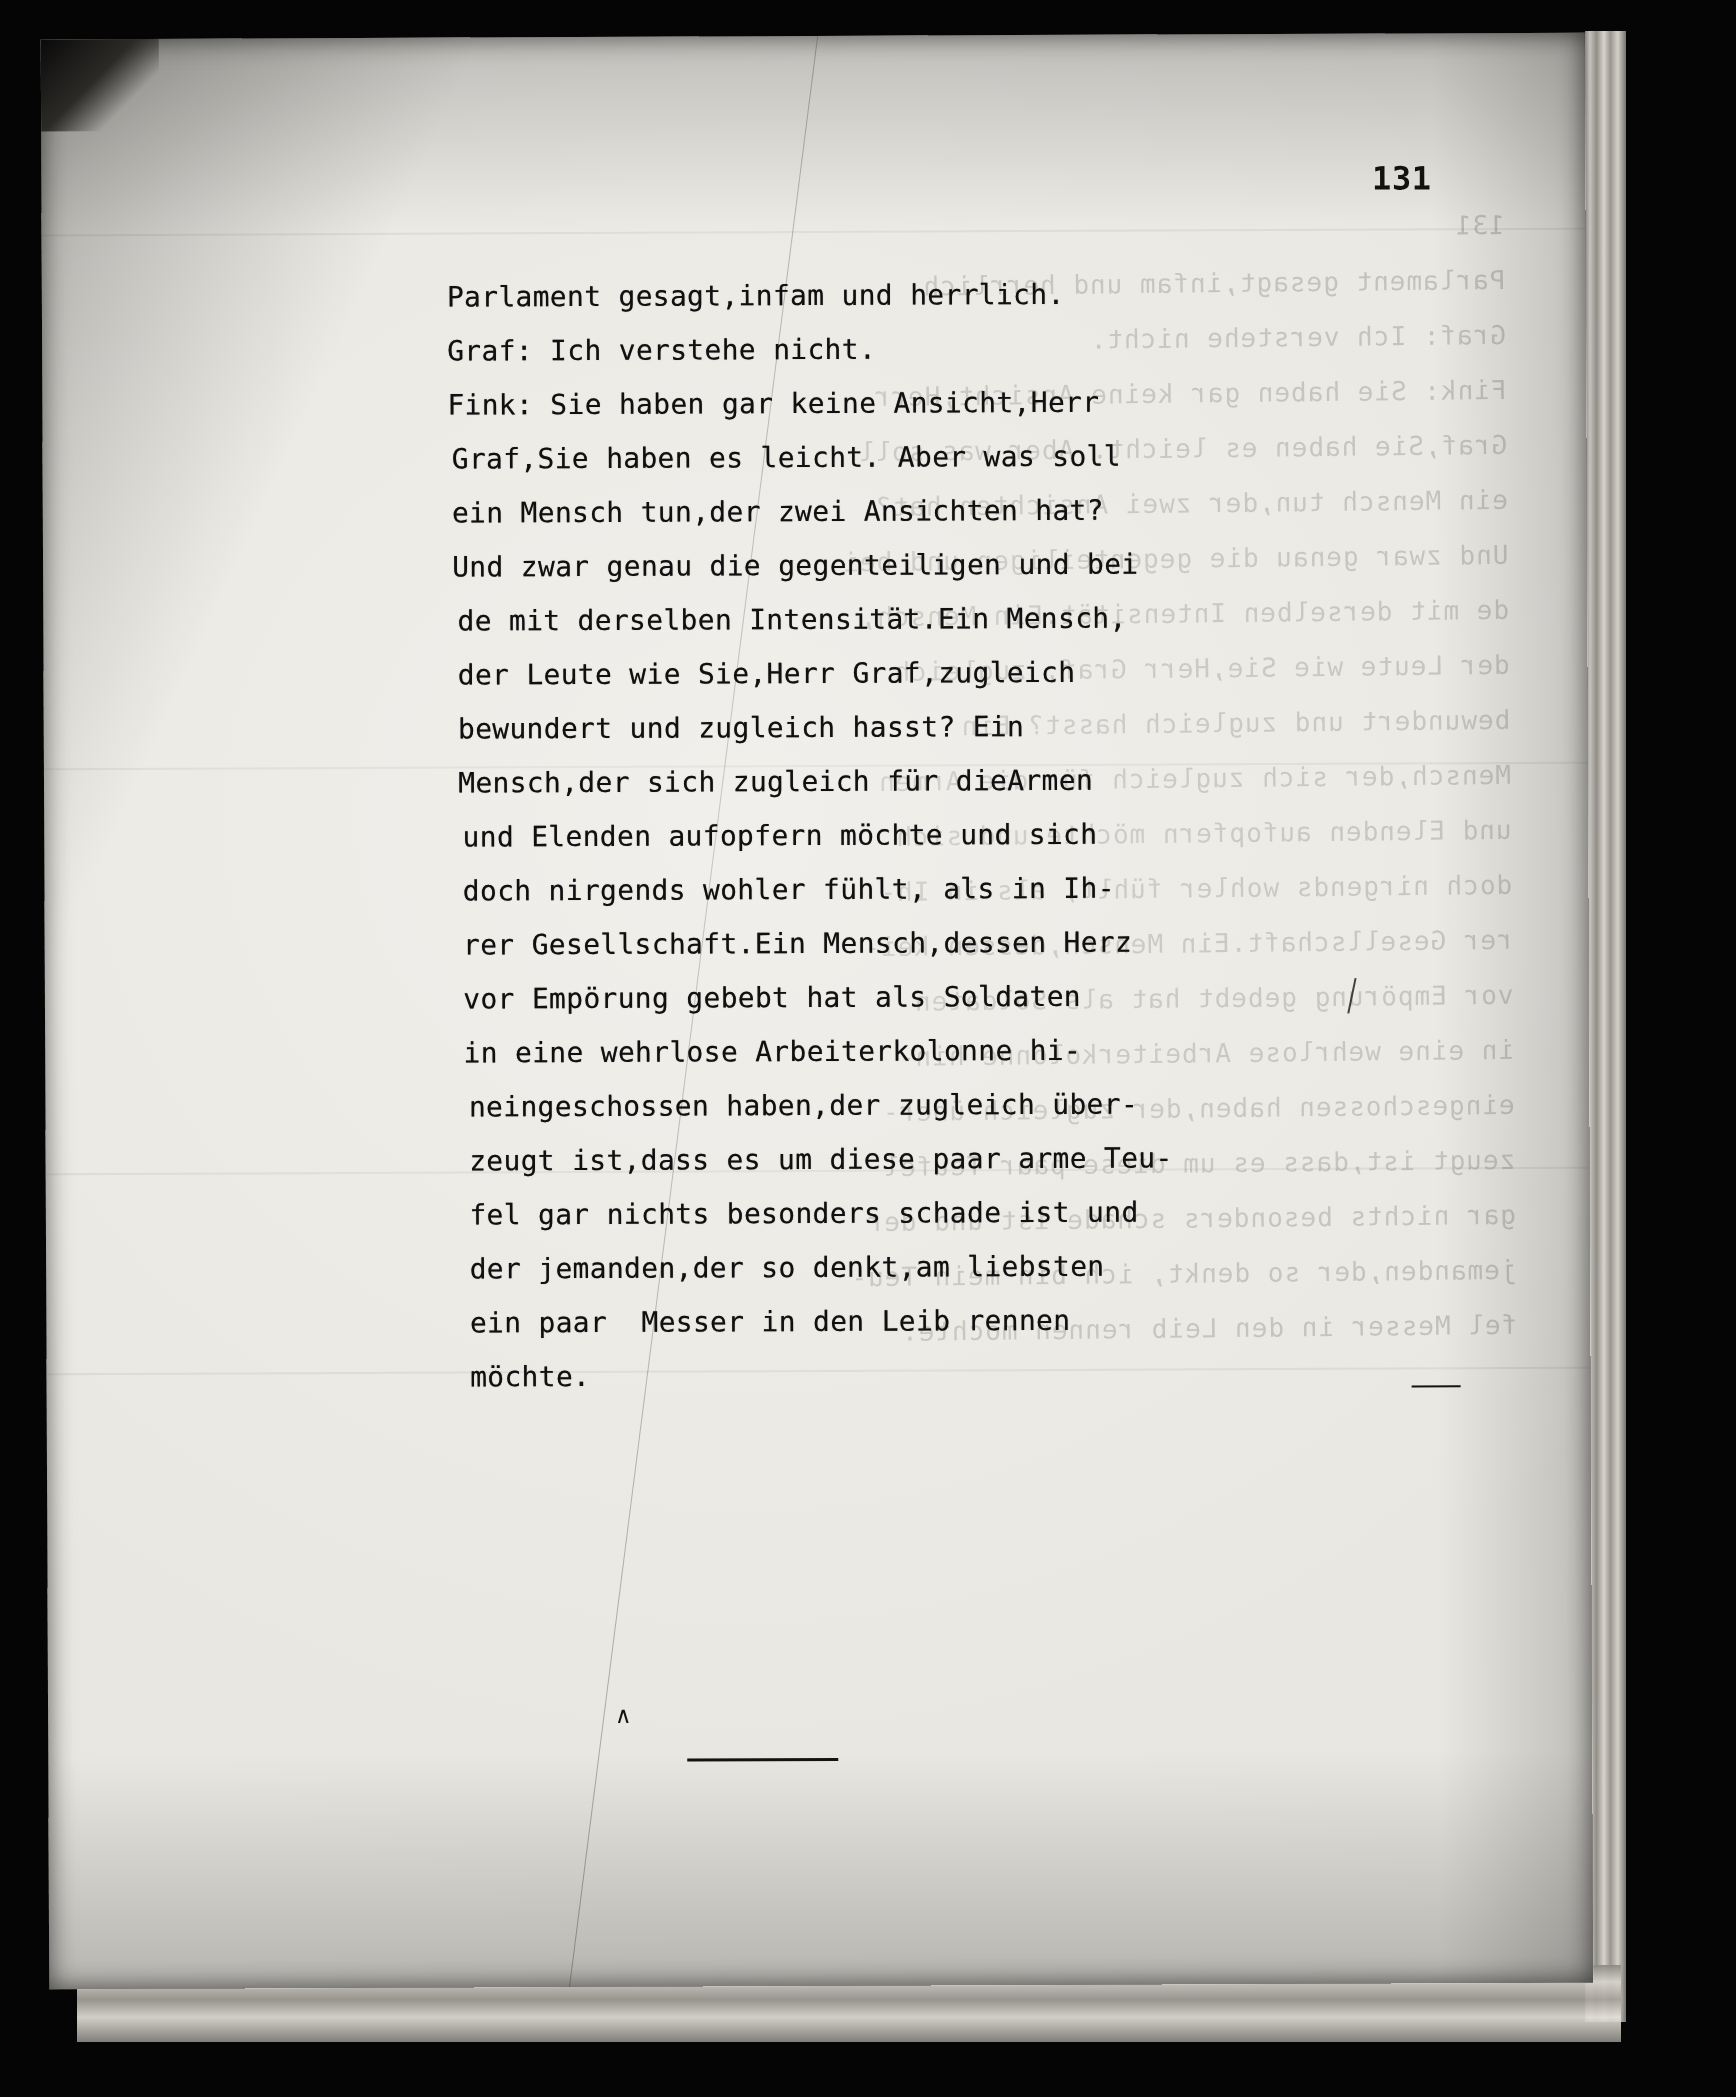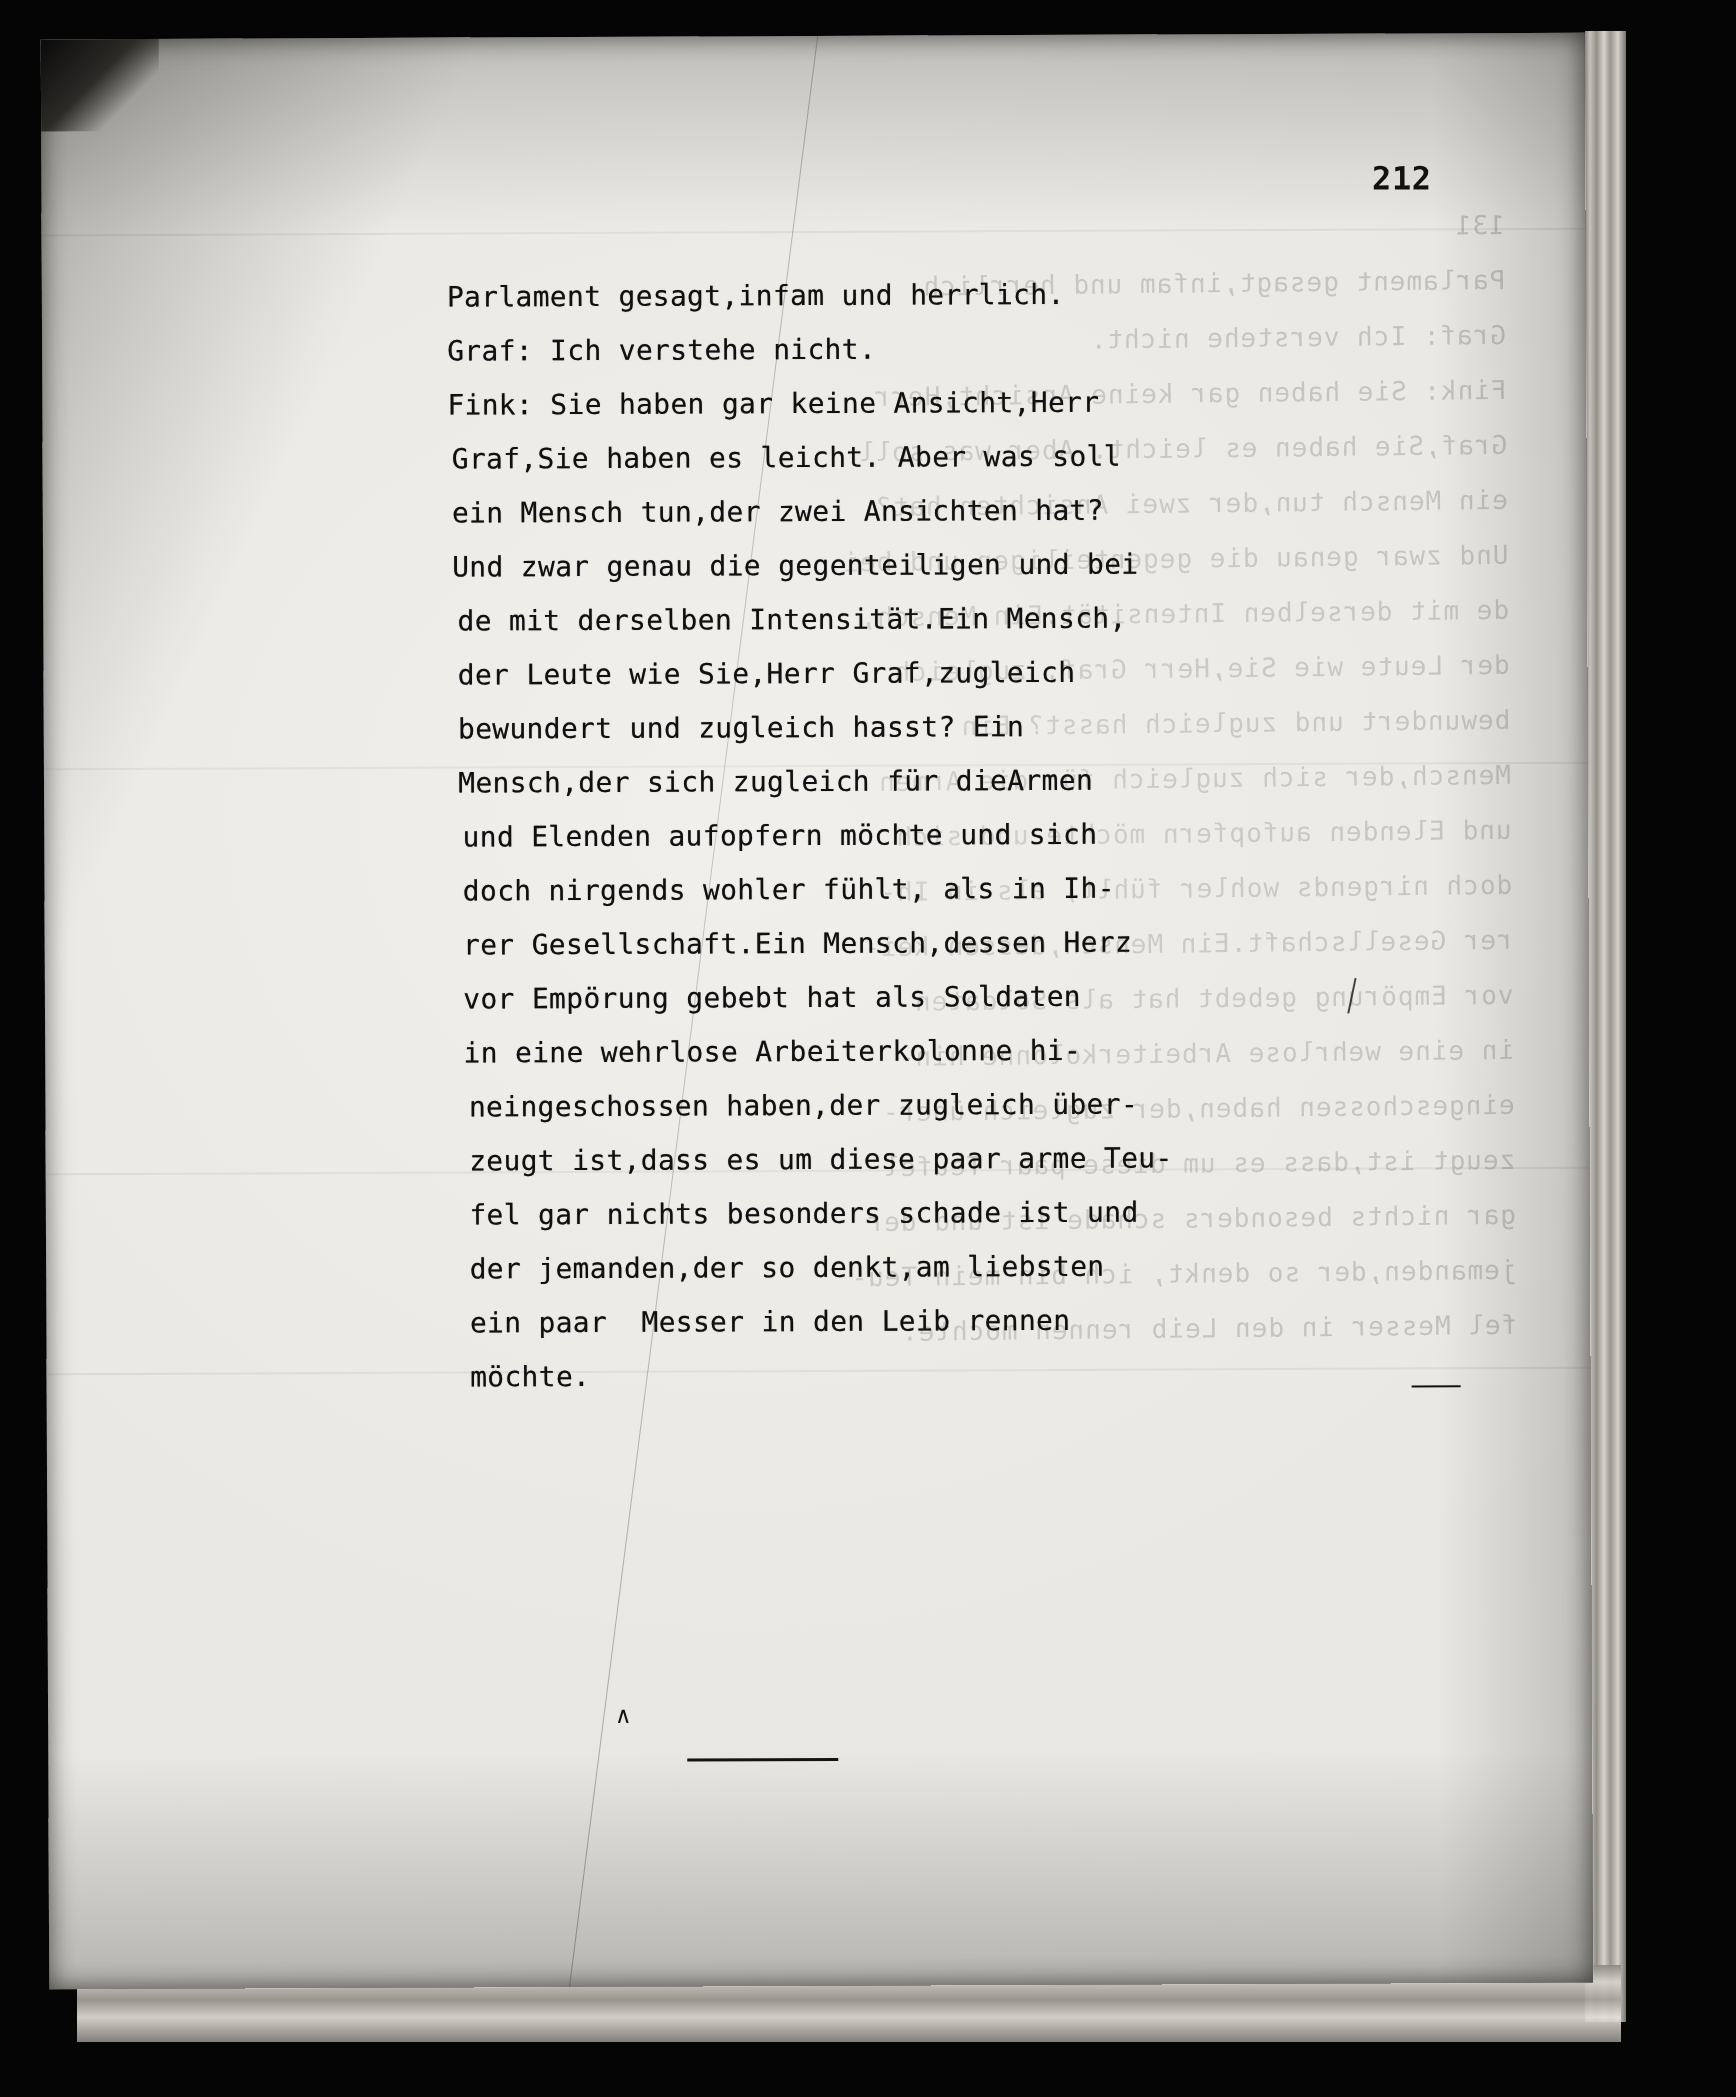--- a/index.html
+++ b/index.html
@@ -206,21 +206,21 @@
 doch nirgends wohler fühlt, als in Ih-
 rer Gesellschaft.Ein Mensch,dessen kei-
 vor Empörung gebebt hat als Soldaten
 in eine wehrlose Arbeiterkolonne hin-
 eingeschossen haben,der zugleich über-
 zeugt ist,dass es um diese paar Teufel
 gar nichts besonders schade ist und der
 jemanden,der so denkt, ich bin mein Teu-
 fel Messer in den Leib rennen möchte.</span></div>
 
-    <div class="page-number">212</div>
+    <div class="page-number">131</div>
 
     <div class="typescript">
       <div class="line">Parlament gesagt,infam und herrlich.</div>
       <div class="line">Graf: Ich verstehe nicht.</div>
       <div class="line">Fink: Sie haben gar keine Ansicht,Herr</div>
       <div class="line indent-a">Graf,Sie haben es leicht. Aber was soll</div>
       <div class="line indent-a">ein Mensch tun,der zwei Ansichten hat?</div>
       <div class="line indent-a">Und zwar genau die gegenteiligen und bei</div>
       <div class="line indent-b">de mit derselben Intensität.Ein Mensch,</div>
       <div class="line indent-b">der Leute wie Sie,Herr Graf,zugleich</div>

